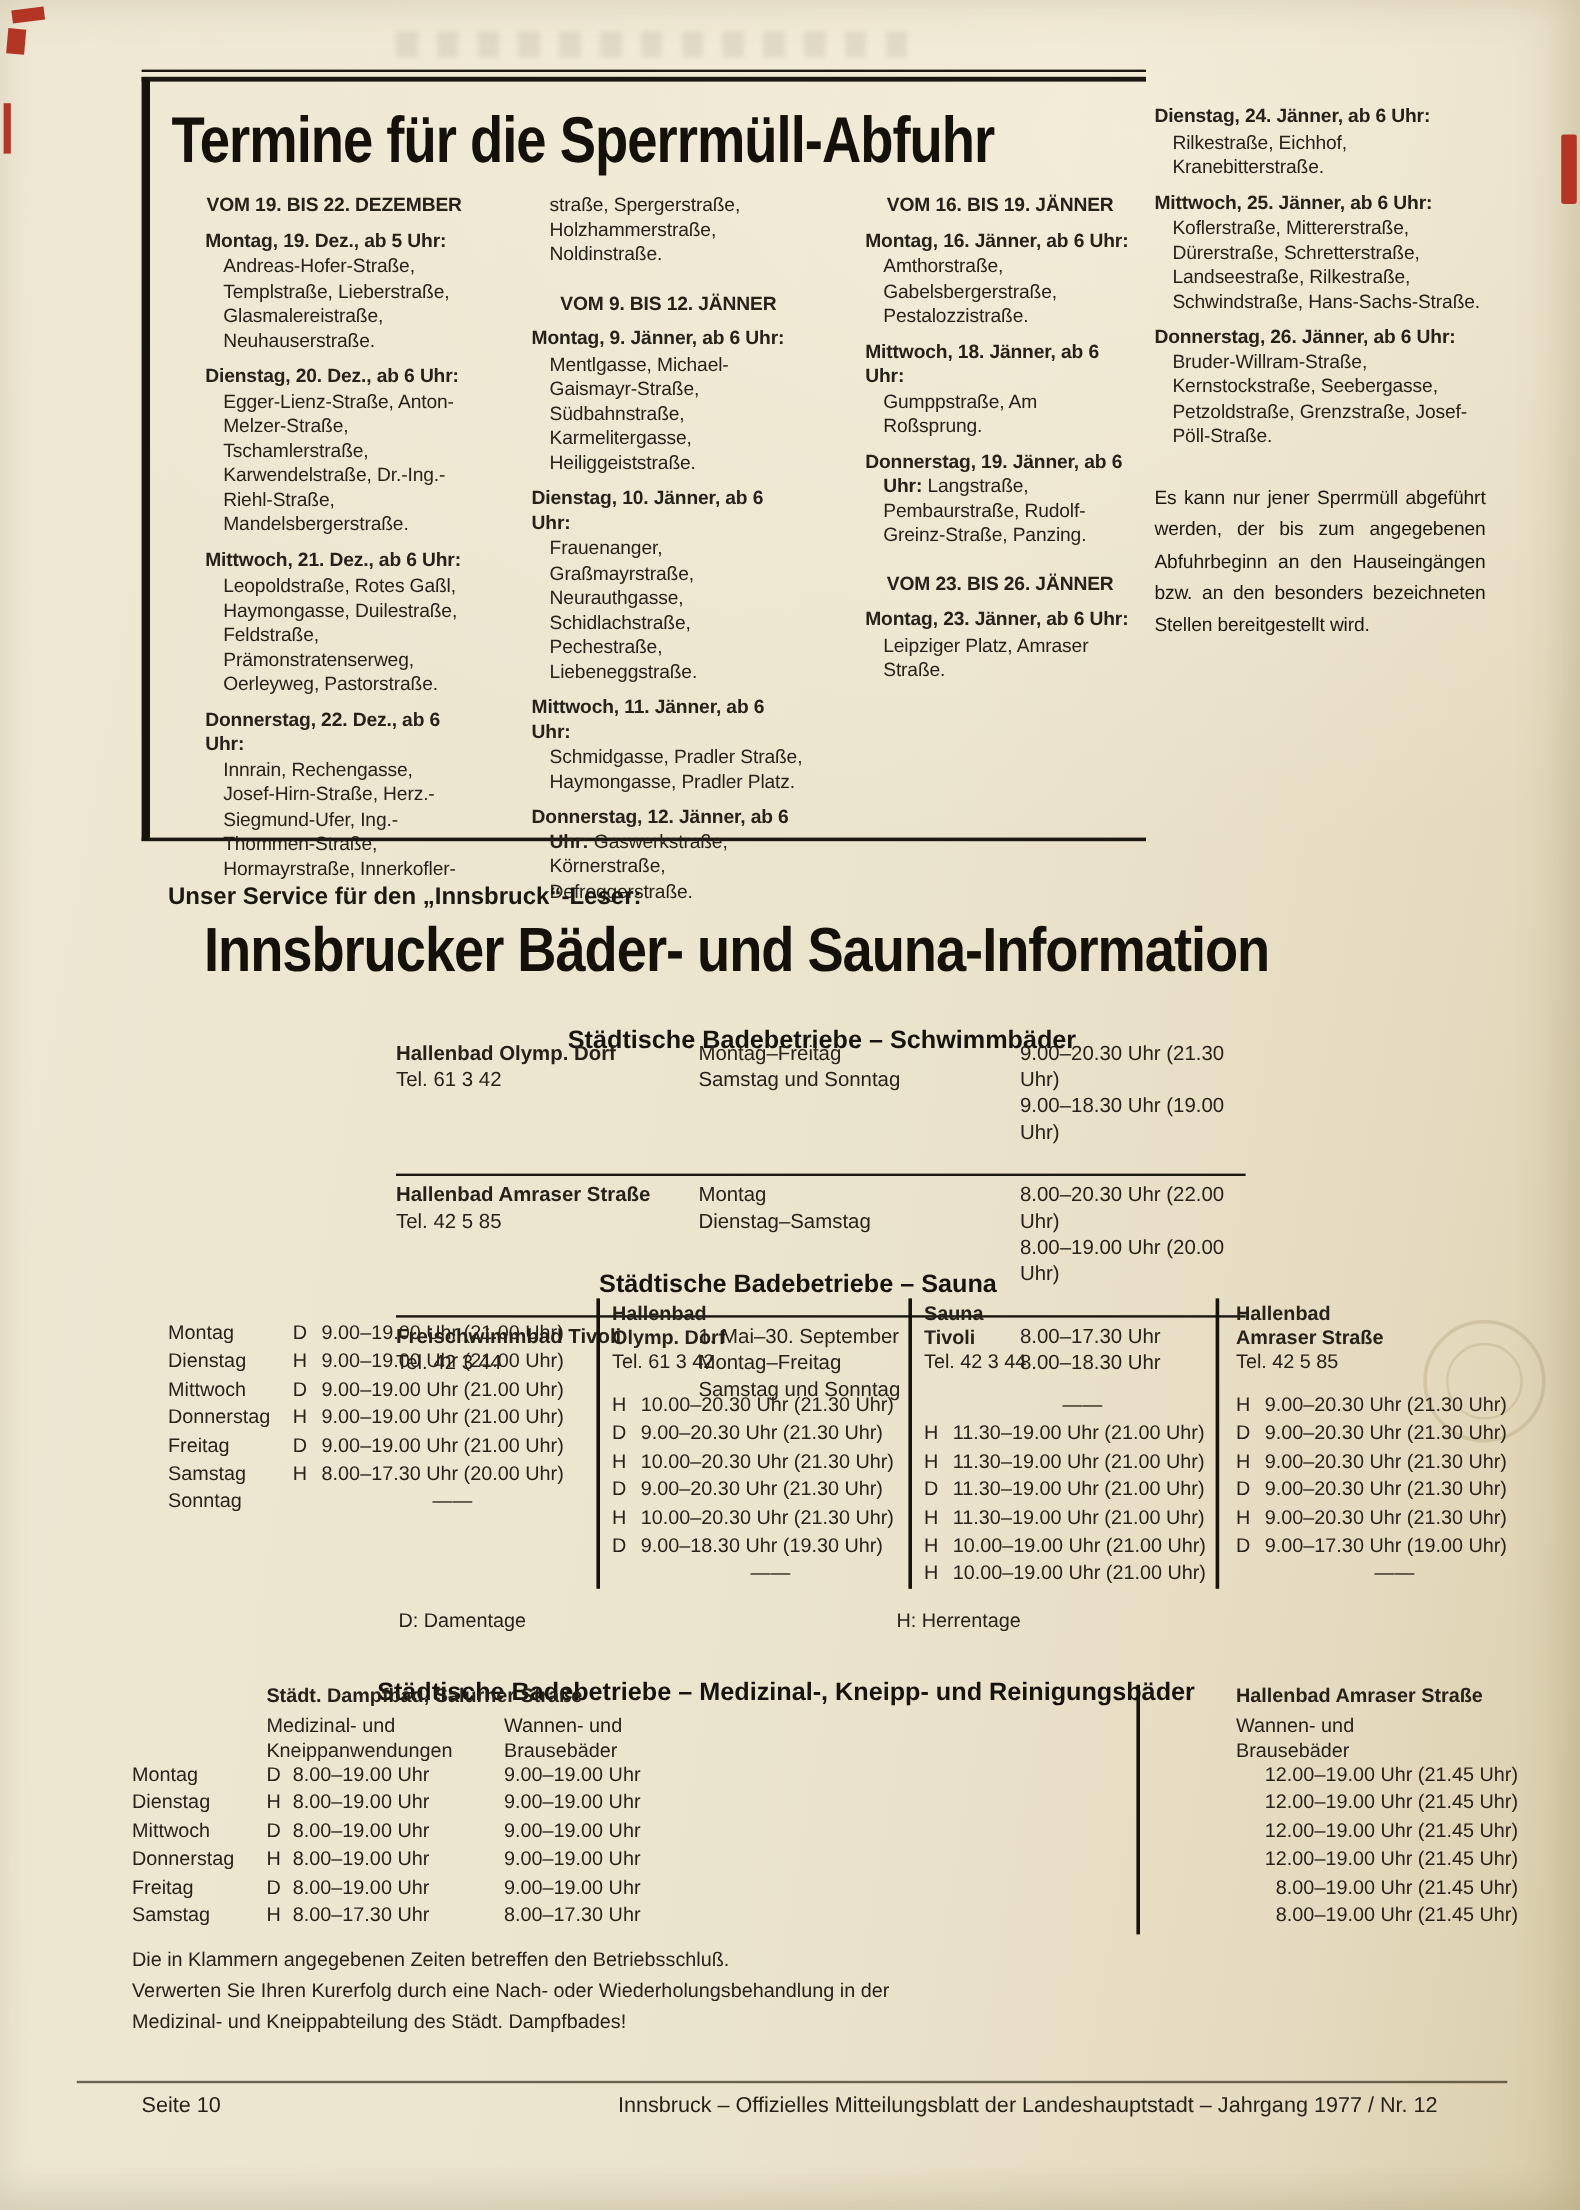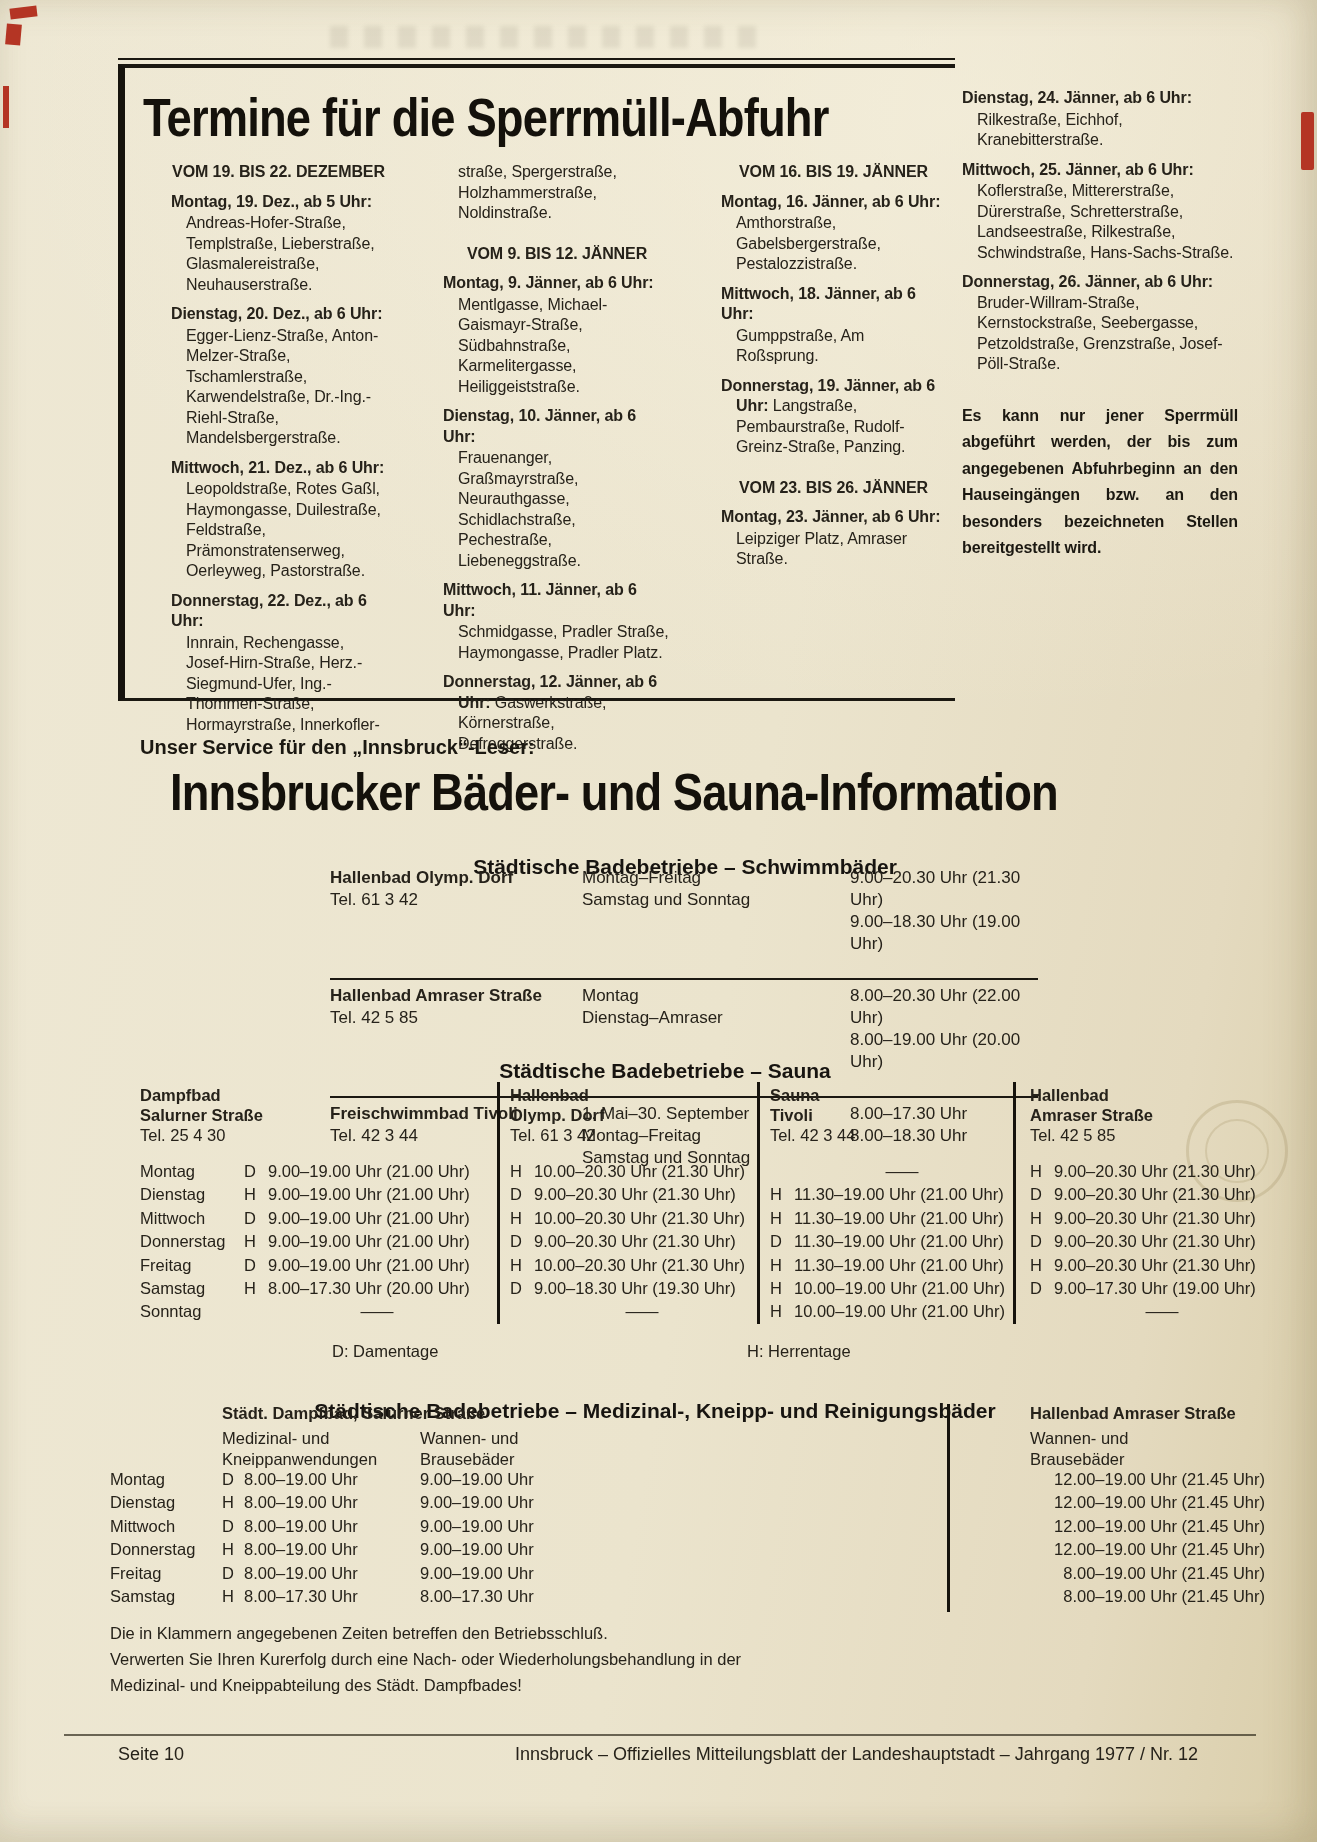--- a/index.html
+++ b/index.html
@@ -37,21 +37,21 @@
   .c3{left:596px;width:225px;}
   .c4{position:absolute;left:962px;top:88px;width:276px;font-size:16px;line-height:20.5px;letter-spacing:-.1px;}
   .vom{font-weight:bold;text-align:center;margin:20px 0 0;}
   .vom.first{margin-top:2px;}
   .cont{margin:2px 0 0 15px;}
   .entry{margin:9px 0 0 15px;}
   .entry b{display:block;margin-left:-15px;margin-bottom:1px;}
   .entry.run{text-indent:-15px;}
   .entry.run b{display:inline;margin:0;}
   .c4 .entry:first-child{margin-top:0;}
-  .sperr-note{margin:28px 0 0;font-weight:bold;text-align:justify;line-height:26.5px;color:#1b1811;}
+  .sperr-note{margin:28px 0 0;font-weight:normal;text-align:justify;line-height:26.5px;color:#1b1811;}
   
   .service{position:absolute;left:140px;top:736px;font-size:20px;font-weight:bold;color:#1b1811;}
   .big-title{position:absolute;left:170px;top:762px;margin:0;white-space:nowrap;
     font-size:52px;font-weight:900;letter-spacing:-1px;color:#14110b;
     transform:scaleX(.87);transform-origin:left top;}
   .sec-head{position:absolute;font-size:21px;font-weight:bold;text-align:center;color:#171410;}
   .schwimm-head{left:330px;top:834px;width:710px;}
   .sauna-head{left:310px;top:1038px;width:710px;}
   .med-head{left:140px;top:1378px;width:1030px;}
   .schwimm{position:absolute;left:330px;top:862px;width:708px;font-size:17px;line-height:22px;}
@@ -159,21 +159,21 @@
       </div>
       <div class="stimes">
         <div>9.00–20.30 Uhr (21.30 Uhr)</div>
         <div>9.00–18.30 Uhr (19.00 Uhr)</div>
       </div>
     </div>
     <div class="srow">
       <div class="sname"><b>Hallenbad Amraser Straße</b><span>Tel. 42 5 85</span></div>
       <div class="sdays">
         <div>Montag</div>
-        <div>Dienstag–Amraser</div>
+        <div>Dienstag–Samstag</div>
       </div>
       <div class="stimes">
         <div>8.00–20.30 Uhr (22.00 Uhr)</div>
         <div>8.00–19.00 Uhr (20.00 Uhr)</div>
       </div>
     </div>
     <div class="srow">
       <div class="sname"><b>Freischwimmbad Tivoli</b><span>Tel. 42 3 44</span></div>
       <div class="sdays">
         <div>1. Mai–30. September</div>
@@ -184,25 +184,20 @@
         <div></div>
         <div>8.00–17.30 Uhr</div>
         <div>8.00–18.30 Uhr</div>
       </div>
     </div>
   </div>
 
   <h3 class="sec-head sauna-head">Städtische Badebetriebe – Sauna</h3>
 
   <div class="sg g1">
-    <div class="hdr">
-      <div class="b">Dampfbad</div>
-      <div class="b">Salurner Straße</div>
-      <div>Tel. 25 4 30</div>
-    </div>
     <div class="rows">
       <div class="r"><span class="day">Montag</span><span class="l">D</span><span class="t">9.00–19.00 Uhr (21.00 Uhr)</span></div>
       <div class="r"><span class="day">Dienstag</span><span class="l">H</span><span class="t">9.00–19.00 Uhr (21.00 Uhr)</span></div>
       <div class="r"><span class="day">Mittwoch</span><span class="l">D</span><span class="t">9.00–19.00 Uhr (21.00 Uhr)</span></div>
       <div class="r"><span class="day">Donnerstag</span><span class="l">H</span><span class="t">9.00–19.00 Uhr (21.00 Uhr)</span></div>
       <div class="r"><span class="day">Freitag</span><span class="l">D</span><span class="t">9.00–19.00 Uhr (21.00 Uhr)</span></div>
       <div class="r"><span class="day">Samstag</span><span class="l">H</span><span class="t">8.00–17.30 Uhr (20.00 Uhr)</span></div>
       <div class="r"><span class="day">Sonntag</span><span class="l"></span><span class="t dash">——</span></div>
     </div>
   </div>

